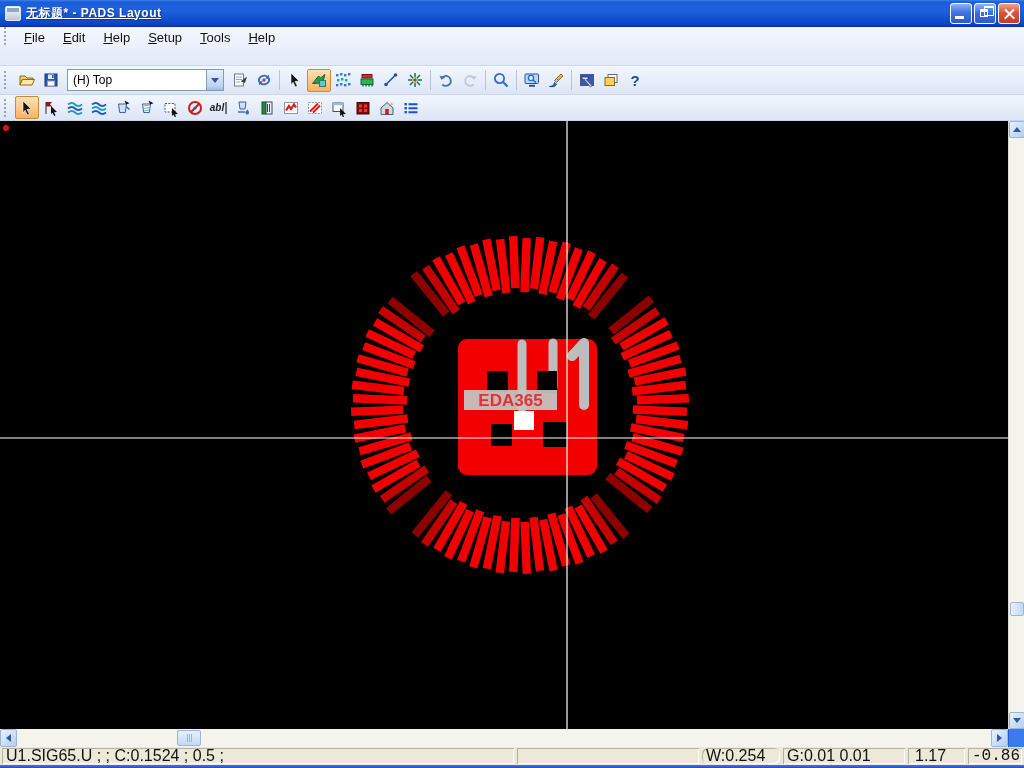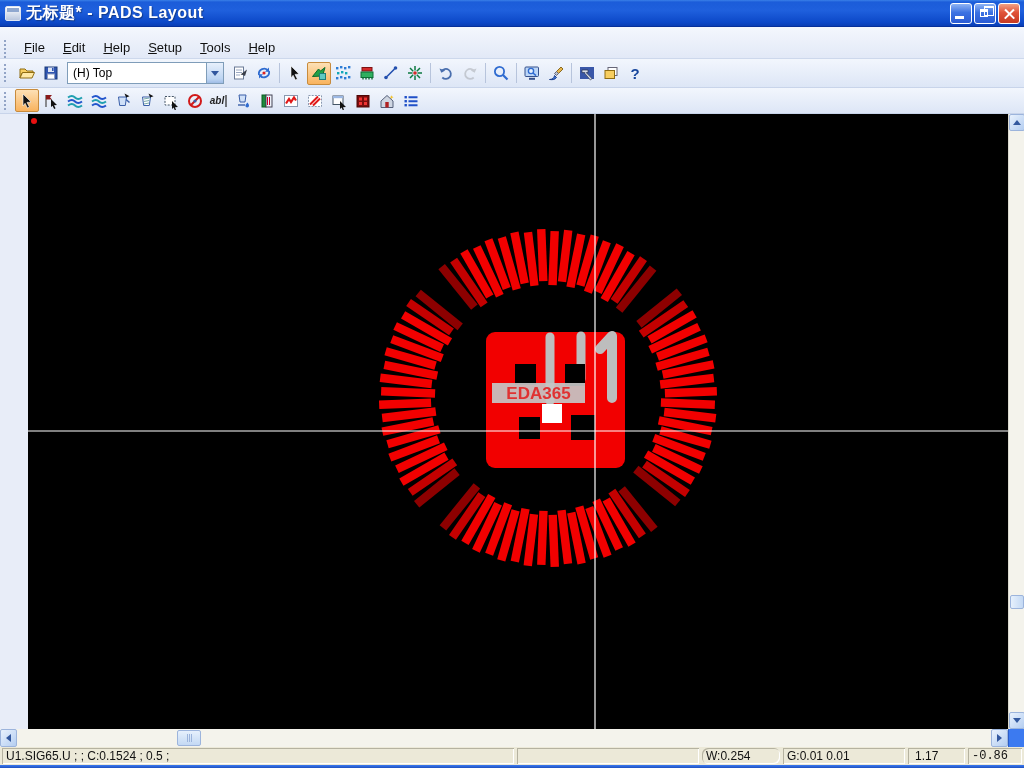--- a/index.html
+++ b/index.html
@@ -7,34 +7,34 @@
   body { font-family:"Liberation Sans", sans-serif; }
   #window { position:relative; width:1024px; height:768px; display:flex; flex-direction:column; background:#e8edf8; }
 
   
   .titlebar { height:27px; display:flex; align-items:center; padding:0 4px 0 5px;
     background:linear-gradient(180deg,#3a80e8 0%,#1b5cd9 8%,#1f60dd 40%,#0c48c8 86%,#0a3eb4 100%);
     border-bottom:1px solid #06309a; }
   .appicon { width:16px; height:15px; border:1px solid #dfe6f2; background:linear-gradient(180deg,#fff,#b9c6de);
     border-radius:2px; margin-right:5px; position:relative; }
   .appicon::before { content:""; position:absolute; left:1px; top:1px; right:1px; height:4px; background:#8fa7cf; }
-  .title-text { color:#fff; font-weight:bold; font-size:16px; letter-spacing:.5px;
-    text-shadow:1px 1px 1px #123a8a; flex:1; white-space:nowrap; }
+  .title-text { color:#fff; font-weight:bold; font-size:12px; letter-spacing:.5px;
+    text-shadow:1px 1px 1px #123a8a; flex:1; white-space:nowrap;text-decoration:underline; }
   .winbtns { display:flex; gap:2px; }
   .wbtn { width:22px; height:21px; border-radius:3px; border:1px solid #fff;
     background:linear-gradient(180deg,#8fb4f4 0%,#3c72e2 45%,#2a5bd4 100%); position:relative; }
   .wbtn.close { background:linear-gradient(180deg,#f3a183 0%,#e05339 45%,#c63a22 100%); }
   .glyph-min { position:absolute; left:4px; bottom:4px; width:9px; height:3px; background:#fff; }
   .glyph-restore { position:absolute; left:5px; top:5px; width:8px; height:8px; border:1px solid #fff; border-top:3px solid #fff; background:transparent; }
   .glyph-restore::before { content:""; position:absolute; left:3px; top:-6px; width:8px; height:7px; border:1px solid #fff; border-top:2px solid #fff; }
   .glyph-x1,.glyph-x2 { position:absolute; left:4px; top:9px; width:13px; height:2.4px; background:#fff; }
   .glyph-x1 { transform:rotate(45deg); } .glyph-x2 { transform:rotate(-45deg); }
 
   
-  .menubar { height:32px; display:flex; align-items:flex-end; background:linear-gradient(180deg,#f4f7fd,#e2e9f7);
+  .menubar { height:39px; display:flex; align-items:flex-start; background:linear-gradient(180deg,#f4f7fd,#e2e9f7);
     border-bottom:1px solid #cdd8ec; padding-left:2px; }
   .grip { width:6px; height:18px; border-left:2px dotted #92a4c6; margin:0 5px 0 2px; }
   .menu-item { padding:3px 9px; font-size:13px; color:#111; }
   .menu-item::first-letter { text-decoration:underline; }
 
   
   .toolbar { display:flex; align-items:center; background:linear-gradient(180deg,#f2f6fd,#dde6f6);
     border-bottom:1px solid #c8d4ea; padding-left:2px; }
   .tb1 { height:29px; } .tb2 { height:26px; }
   .tool { width:24px; height:23px; display:flex; align-items:center; justify-content:center; border:1px solid transparent; border-radius:2px; }
@@ -46,21 +46,21 @@
   .abl { font-size:10px; font-weight:bold; color:#222; font-style:italic; letter-spacing:0; }
 
   
   .combo { width:157px; height:22px; border:1px solid #7f9db9; background:#fff; display:flex; align-items:center; margin:0 4px; }
   .combo-val { flex:1; font-size:12px; padding-left:5px; color:#000000; }
   .combo-btn { width:17px; height:20px; border-left:1px solid #7f9db9;
     background:linear-gradient(180deg,#e7f0fc,#bcd4f2 80%,#9fbce6); display:flex; align-items:center; justify-content:center; }
   .combo-btn::after { content:""; border-left:4px solid transparent; border-right:4px solid transparent; border-top:5px solid #30569e; }
 
   
-  .main { flex:1; display:flex; min-height:0;padding-left:28px; }
+  .main { flex:1; display:flex; min-height:0; }
   .canvas { position:relative; flex:1; background:#000; overflow:hidden; }
   .canvas svg { position:absolute; left:0; top:0; }
 
   
   .vscroll { width:16px; background:#f4f3ec; display:flex; flex-direction:column; border-left:1px solid #dcdacf; }
   .hscroll-row { height:18px; display:flex; }
   .hscroll { flex:1; background:#f4f3ec; display:flex; align-items:stretch; }
   .sbtn { background:linear-gradient(135deg,#e9f2fd,#c9dcf6 60%,#b4cdf0); border:1px solid #9cb4dc; border-radius:2px;
     display:flex; align-items:center; justify-content:center; }
   .vscroll .sbtn { height:17px; width:16px; }
@@ -72,21 +72,21 @@
   .vtrack { flex:1; position:relative; }
   .vthumb { position:absolute; left:1px; width:14px; top:464px; height:14px; border:1px solid #9cb4dc; border-radius:2px;
     background:linear-gradient(90deg,#e6f0fc,#c4d9f4); }
   .htrack { flex:1; position:relative; }
   .hthumb { position:absolute; top:1px; height:16px; left:160px; width:24px; border:1px solid #9cb4dc; border-radius:2px;
     background:linear-gradient(180deg,#e6f0fc,#c4d9f4); display:flex; align-items:center; justify-content:center; gap:1px; }
   .hthumb i { width:1px; height:8px; background:#9cb4dc; }
   .corner { width:16px; background:#3c7af0; border-left:1px solid #2a5cc8; }
 
   
-  .statusbar { height:18px; background:#ece9d8; display:flex; align-items:stretch; gap:3px; padding:1px 2px; font-size:12px; color:#111; }
+  .statusbar { height:18px; background:#ece9d8; display:flex; align-items:stretch; gap:3px; padding:1px 2px; font-size:16px; color:#111; }
   .spanel { box-shadow:inset 1px 1px 0 #b5b2a0, inset -1px -1px 0 #fff; background:#ece9d8;
     display:flex; align-items:center; padding:0 4px; white-space:nowrap; overflow:hidden; }
   .sp-msg { flex:1; max-width:514px; }
   .sp-fill { width:182px; }
   .sp-w { width:78px;border-radius:6px; } .sp-g { width:122px; } .sp-x { width:57px;padding-left:7px; } .sp-y { width:54px;font-family:Liberation Mono, monospace; }
   .bottom-border { height:3px; background:linear-gradient(180deg,#3c7af0,#1e50c0); }
 </style>
 </head>
 <body>
 

